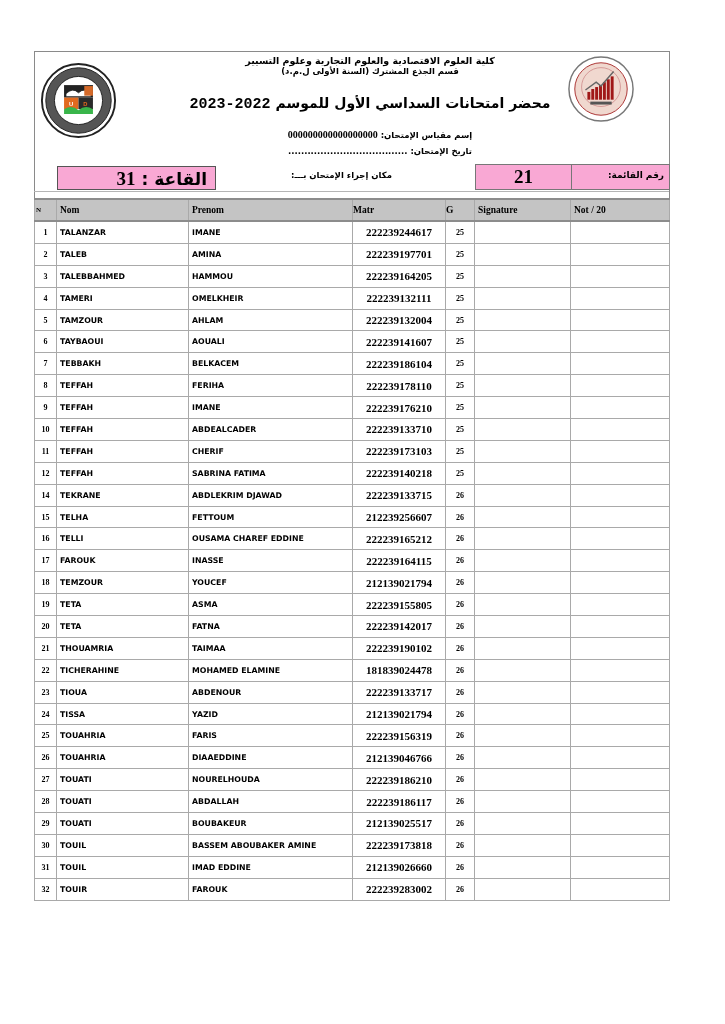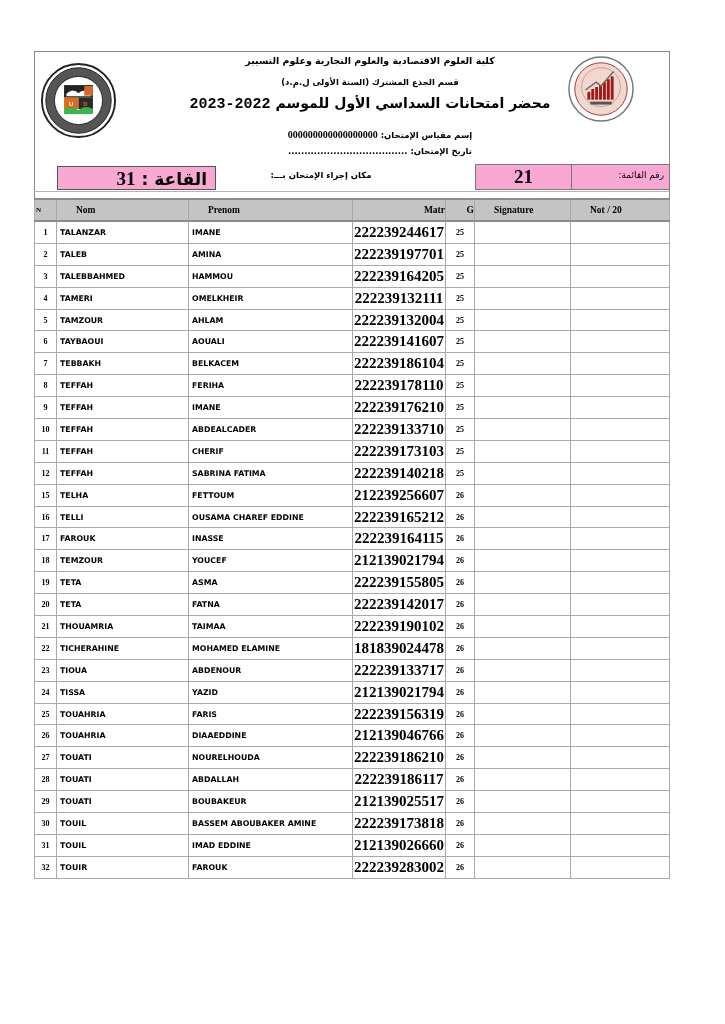--- a/index.html
+++ b/index.html
@@ -2,44 +2,44 @@
 <html><head>
 <meta charset="utf-8">
 <style>
   html, body { margin: 0; padding: 0; background: #ffffff; }
   body { width: 725px; height: 1024px; position: relative; overflow: hidden; font-family: "Liberation Serif", serif; color: #000; }
   .page { position: absolute; left: 34px; top: 51px; width: 634px; height: 148px; border: 1px solid #8a8a8a; border-bottom: none; }
   .logo-left { position: absolute; left: 40px; top: 62px; width: 77px; height: 77px; }
   .logo-right { position: absolute; left: 567px; top: 55px; width: 68px; height: 68px; }
   .hdr { position: absolute; left: 180px; width: 380px; text-align: center; direction: rtl; font-family: "DejaVu Sans", sans-serif; font-weight: bold; }
   .h1 { top: 55px; font-size: 9.5px; }
-  .h2 { top: 77px; font-size: 8.5px; }
+  .h2 { top: 66px; font-size: 8.5px; }
   .h3 { top: 95px; font-size: 14px; }
   .h3 .yr { font-family: Liberation Mono, monospace; font-size: 15px; }
   .h4 { top: 123px; font-size: 8.5px; left: 230px; width: 300px; margin-top: 6px; }
   .h5 { top: 146px; font-size: 8.5px; left: 230px; width: 300px; }
   .box { position: absolute; border: 1px solid #555; background: #f9a8d4; }
   .room-box { left: 57px; top: 166px; width: 157px; height: 22px; }
   .room-text { position: absolute; right: 8px; top: 1px; font-size: 17px; font-weight: bold; direction: rtl; font-family: "DejaVu Sans", sans-serif; }
   .room-text .num { font-family: "Liberation Serif", serif; font-size: 19px; }
-  .place-label { position: absolute; left: 241px; top: 170px; width: 160px; text-align: center; direction: rtl; font-size: 8.5px; font-weight: bold; font-family: "DejaVu Sans", sans-serif; }
+  .place-label { position: absolute; left: 232px; top: 170px; width: 160px; text-align: right; direction: rtl; font-size: 8.5px; font-weight: bold; font-family: "DejaVu Sans", sans-serif; }
   .list-box { left: 475px; top: 164px; width: 193px; height: 24px; border-color: #777; }
   .list-num { position: absolute; left: 0; top: 1px; width: 95px; text-align: center; font-size: 19px; font-weight: bold; }
   .list-sep { position: absolute; left: 95px; top: 0; width: 1px; height: 24px; background: #777; }
-  .list-label { position: absolute; left: 98px; top: 5px; width: 90px; text-align: right; direction: rtl; font-size: 9px; font-weight: normal; font-family: "DejaVu Sans", sans-serif; }
+  .list-label { position: absolute; left: 98px; top: 5px; width: 90px; text-align: right; direction: rtl; font-size: 9px; font-weight: bold; font-family: "DejaVu Sans", sans-serif; }
   .under-line { position: absolute; left: 34px; top: 191px; width: 635px; height: 1px; background: #b5b5b5; }
   table { position: absolute; left: 34px; top: 198px; border-collapse: collapse; table-layout: fixed; width: 635px; }
   th, td { border: 1px solid #a9a9a9; padding: 0; height: 20.9px; overflow: hidden; white-space: nowrap; }
-  th { background: #c4c4c4; height: 20px; font-family: "Liberation Serif", serif; font-size: 9.5px; font-weight: bold; text-align: left; padding-left: 19px; border-top: 2px solid #8c8c8c; border-bottom: 2px solid #8c8c8c; }
-  th.c { text-align: right; padding-left: 0; }
+  th { background: #c4c4c4; height: 20px; font-family: "Liberation Serif", serif; font-size: 9.5px; font-weight: bold; text-align: left; padding-left: 3px; border-top: 2px solid #8c8c8c; border-bottom: 2px solid #8c8c8c; }
+  th.c { text-align: left; padding-left: 0; }
   th.n { font-size: 7px; padding-left: 1px; }
   td { font-size: 8.5px; font-weight: bold; }
   td.n { text-align: center; font-family: "Liberation Serif", serif; font-size: 8px; }
   td.nom, td.pre { font-family: "DejaVu Sans", sans-serif; font-size: 7.8px; padding-left: 3px; }
-  td.mat { text-align: center; font-family: "Liberation Serif", serif; font-size: 15px; }
+  td.mat { text-align: center; font-family: "Liberation Serif", serif; font-size: 11px; }
   td.g { text-align: center; font-family: "Liberation Serif", serif; font-size: 8px; }
 </style>
 </head>
 <body>
 
 <div class="page"></div>
 
 <svg class="logo-left" viewBox="0 0 80 80">
   <circle cx="40" cy="40" r="38" fill="#fff" stroke="#222" stroke-width="2"></circle>
   <circle cx="40" cy="40" r="34" fill="#555" stroke="#222" stroke-width="1"></circle>
@@ -223,20 +223,29 @@
       <tr>
         <td class="n">12</td>
         <td class="nom">TEFFAH</td>
         <td class="pre">SABRINA FATIMA</td>
         <td class="mat">222239140218</td>
         <td class="g">25</td>
         <td class="sig"></td>
         <td class="note"></td>
       </tr>
       <tr>
+        <td class="n">14</td>
+        <td class="nom">TEKRANE</td>
+        <td class="pre">ABDLEKRIM DJAWAD</td>
+        <td class="mat">222239133715</td>
+        <td class="g">26</td>
+        <td class="sig"></td>
+        <td class="note"></td>
+      </tr>
+      <tr>
         <td class="n">15</td>
         <td class="nom">TELHA</td>
         <td class="pre">FETTOUM</td>
         <td class="mat">212239256607</td>
         <td class="g">26</td>
         <td class="sig"></td>
         <td class="note"></td>
       </tr>
       <tr>
         <td class="n">16</td>

